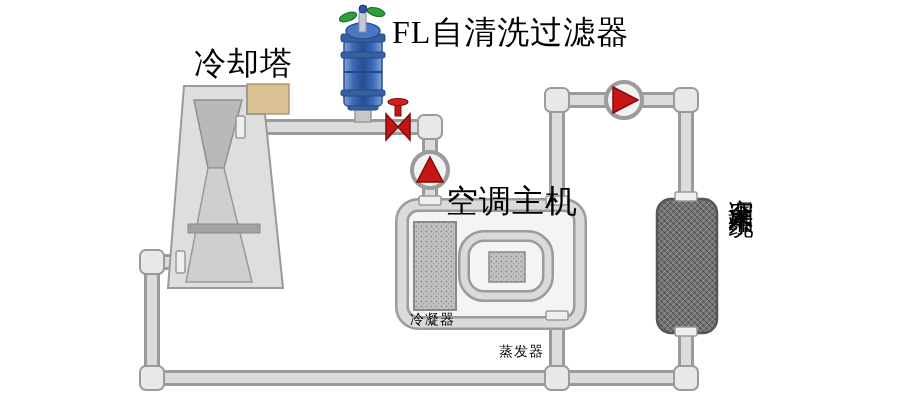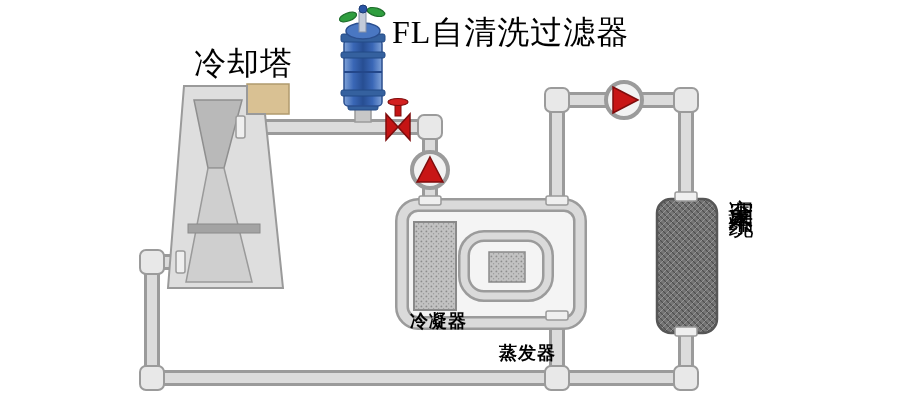--- a/index.html
+++ b/index.html
@@ -3,21 +3,21 @@
 <meta charset="utf-8">
 <style>
   html,body{margin:0;padding:0;background:#fff;}
   .stage{
     position:relative;width:900px;height:400px;background:#ffffff;overflow:hidden;
     font-family:"Liberation Serif", serif;
   }
   .stage svg{position:absolute;left:0;top:0;}
   .label{position:absolute;color:#000;white-space:nowrap;line-height:1.1;}
   .lbl-big{font-size:32px;letter-spacing:1px;}
-  .lbl-small{font-size:18px;font-weight:700;letter-spacing:1px;}
+  .lbl-small{font-size:14px;font-weight:400;letter-spacing:1px;}
   .lbl-vertical{
     writing-mode:vertical-rl;text-orientation:upright;
     font-size:25px;letter-spacing:3px;height:170px;
   }
 </style>
 </head>
 <body>
 
 <div class="stage">
 
@@ -131,19 +131,20 @@
       <rect x="675" y="192" width="22" height="9" rx="2"></rect>
       <rect x="675" y="327" width="22" height="9" rx="2"></rect>
       <rect x="176" y="251" width="9" height="22" rx="2"></rect>
     </g>
   </svg>
 
   <div class="label lbl-big" style="left:194px;top:46px;">冷却塔</div>
 
   <div class="label lbl-big" style="left:392px;top:15px;">FL自清洗过滤器</div>
 
+  <div class="label lbl-big" style="left:446px;top:184px;">空调主机</div>
 
   <div class="label lbl-small" style="left:410px;top:312px;">冷凝器</div>
 
   <div class="label lbl-small" style="left:499px;top:312px;margin-top:32px;">蒸发器</div>
 
   <div class="label lbl-vertical" style="left:727px;top:178px;">空调末端系统</div>
 </div>
 
 </body></html>

